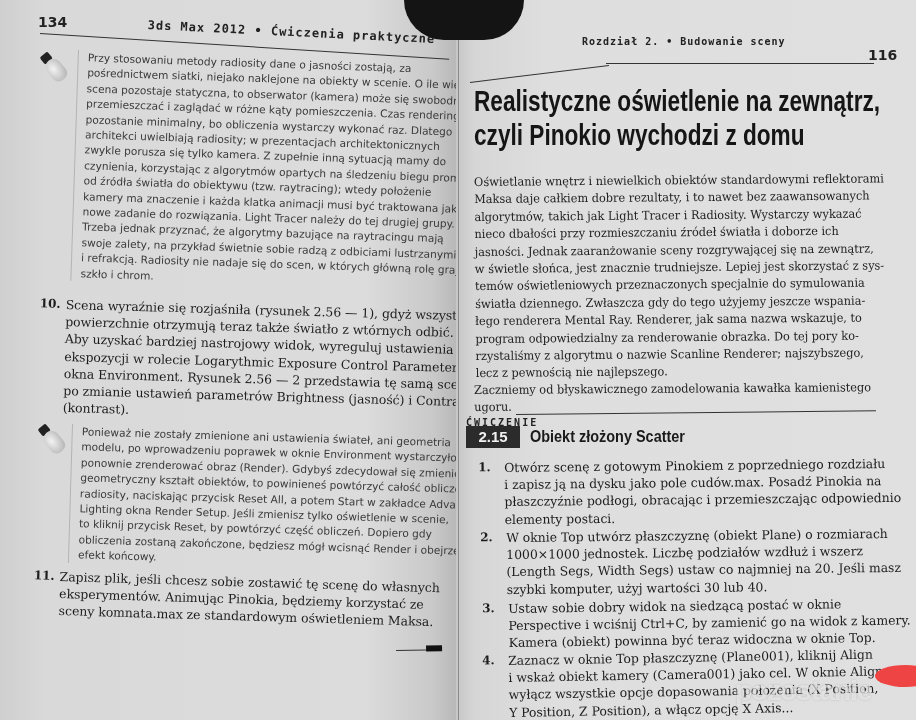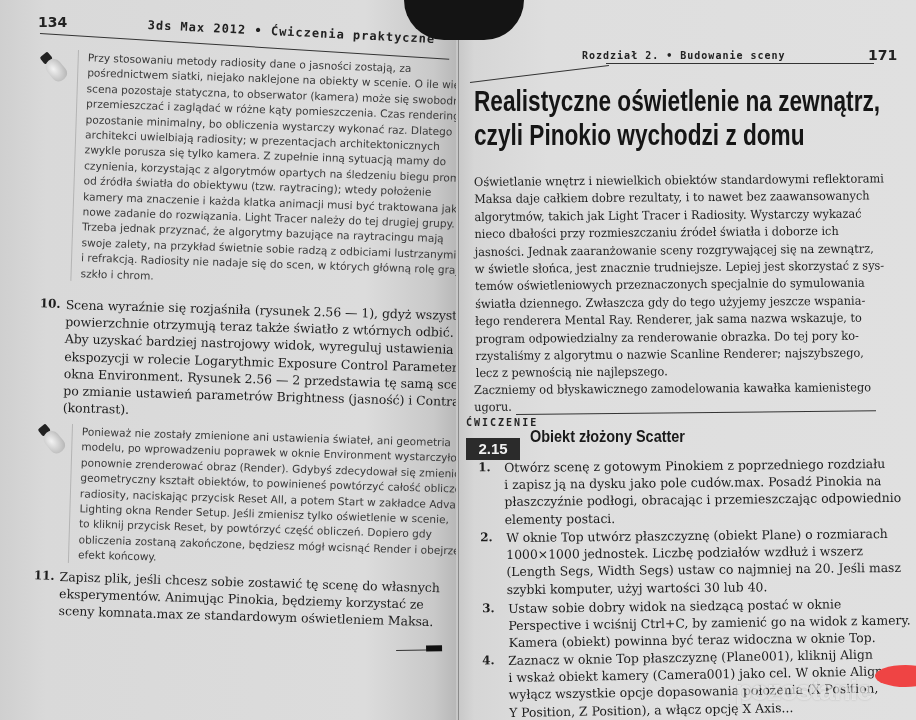--- a/index.html
+++ b/index.html
@@ -70,21 +70,21 @@
     transform-origin:left top;
   }
   .body-r .ln { display:block; white-space:nowrap; }
 
   .ex-label {
     position:absolute; font-family:"DejaVu Sans Mono", monospace; font-size:10px; font-weight:bold; letter-spacing:2px; color:#222;
   }
   .ex-num {
     position:absolute; background:#2b2b2b; color:#f0f0f0;
     font-family:"Liberation Sans", sans-serif; font-weight:bold; font-size:15px;
-    width:54px; height:22px; line-height:22px; text-align:center;margin-top:12px;
+    width:54px; height:22px; line-height:22px; text-align:center;
   }
   .ex-title {
     position:absolute; font-family:"Liberation Sans", sans-serif; font-weight:bold; font-size:17px; color:#1a1a1a;
     transform:scaleX(0.85); transform-origin:left top; white-space:nowrap;
   }
   .end-mark { position:absolute; }
   .end-mark .line { position:absolute; left:0; top:5px; width:30px; border-top:1px solid #333; }
   .end-mark .block { position:absolute; left:30px; top:1px; width:16px; height:6px; background:#111; }
 
   .watermark {
@@ -162,22 +162,22 @@
     <span class="ln">sceny komnata.max ze standardowym oświetleniem Maksa.</span>
   </div>
 
   <div class="end-mark" style="left:396px; top:645px; transform:rotate(-1deg);">
     <div class="line"></div>
       <div class="block"></div>
   </div>
 </div>
 
 <div class="page page-right">
-  <span class="running-head" style="left:126px; top:50px; font-size:10px;">Rozdział 2. • Budowanie sceny</span>
-  <span class="page-num" style="left:412px; top:47px;">171</span>
+  <span class="running-head" style="left:126px; top:36px; font-size:10px;">Rozdział 2. • Budowanie sceny</span>
+  <span class="page-num" style="left:412px; top:47px;">116</span>
   <div class="rule" style="left:14px; top:82px; width:140px; transform:rotate(-7deg);"></div>
   <div class="rule" style="left:150px; top:63px; width:268px;"></div>
 
   <div class="title" style="left:18px; top:84px;">
     <span style="display:block">Realistyczne oświetlenie na zewnątrz,</span>
     <span style="display:block">czyli Pinokio wychodzi z domu</span>
   </div>
 
   <div class="body-r" style="left:18px; top:174px; transform:rotate(-0.5deg) scaleX(0.96);">
     <span class="ln">Oświetlanie wnętrz i niewielkich obiektów standardowymi reflektorami</span>

